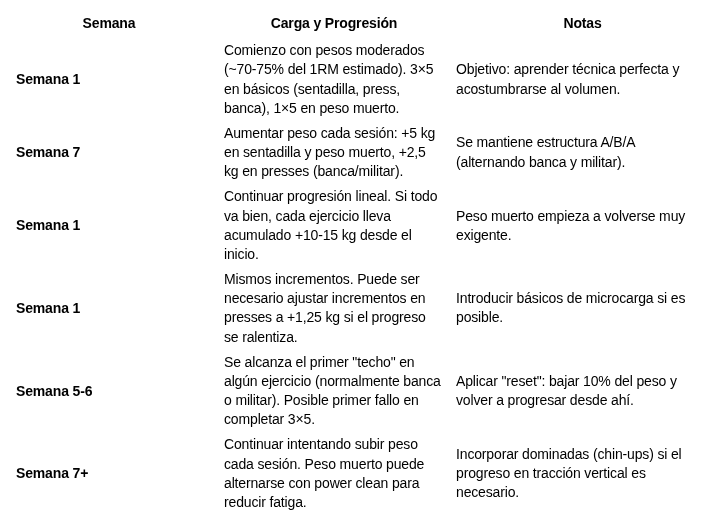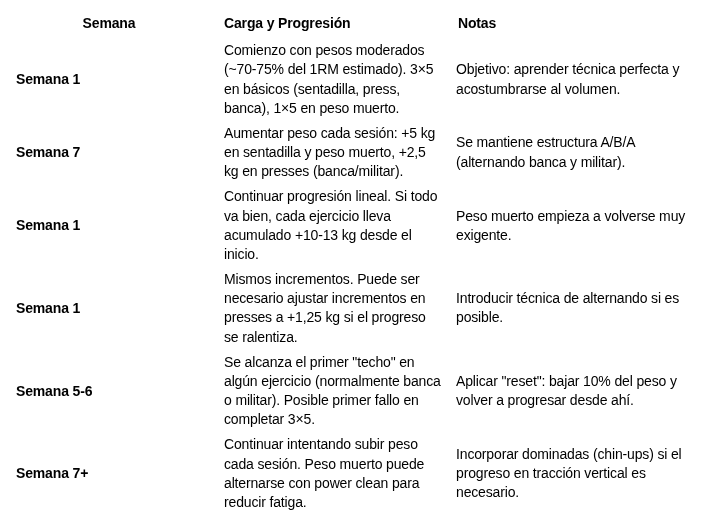--- a/index.html
+++ b/index.html
@@ -27,21 +27,21 @@
   th, td {
     font-size: 14px;
     line-height: 1.37;
     letter-spacing: -0.15px;
     vertical-align: middle;
     word-wrap: break-word;
   }
   thead th {
     font-weight: bold;
     padding: 8px 8px 5px 6px;
-    text-align: left;
+    text-align: center;
   }
   thead th.week-col {
     text-align: center;
     padding-left: 2px;
     padding-right: 2px;
   }
   td {
     padding: 3px 9px 3px 6px;
   }
   td.week-cell {
@@ -79,27 +79,27 @@
           <td class="carga-cell"><span class="run">Comienzo con pesos moderados (~70-75% del 1RM estimado). 3×5 en básicos (sentadilla, press, banca), 1×5 en peso muerto.</span></td>
           <td class="notes-cell">Objetivo: aprender técnica perfecta y acostumbrarse al volumen.</td>
         </tr>
         <tr>
           <td class="week-cell">Semana 7</td>
           <td class="carga-cell"><span class="run">Aumentar peso </span><span class="run-bold">cada sesión</span><span class="run">: +5 kg en sentadilla y peso muerto, +2,5 kg en presses (banca/militar).</span></td>
           <td class="notes-cell">Se mantiene estructura A/B/A (alternando banca y militar).</td>
         </tr>
         <tr>
           <td class="week-cell">Semana 1</td>
-          <td class="carga-cell"><span class="run">Continuar progresión lineal. Si todo va bien, cada ejercicio lleva acumulado +10-13 kg desde el inicio.</span></td>
+          <td class="carga-cell"><span class="run">Continuar progresión lineal. Si todo va bien, cada ejercicio lleva acumulado +10-15 kg desde el inicio.</span></td>
           <td class="notes-cell">Peso muerto empieza a volverse muy exigente.</td>
         </tr>
         <tr>
           <td class="week-cell">Semana 1</td>
           <td class="carga-cell"><span class="run">Mismos incrementos. Puede ser necesario </span><span class="run-bold">ajustar incrementos</span><span class="run"> en presses a +1,25 kg si el progreso se ralentiza.</span></td>
-          <td class="notes-cell">Introducir técnica de alternando si es posible.</td>
+          <td class="notes-cell">Introducir básicos de microcarga si es posible.</td>
         </tr>
         <tr>
           <td class="week-cell">Semana 5-6</td>
           <td class="carga-cell"><span class="run">Se alcanza el primer "techo" en algún ejercicio (normalmente banca o militar). Posible primer fallo en completar 3×5.</span></td>
           <td class="notes-cell">Aplicar "reset": bajar 10% del peso y volver a progresar desde ahí.</td>
         </tr>
         <tr>
           <td class="week-cell">Semana 7+</td>
           <td class="carga-cell"><span class="run">Continuar intentando subir peso cada sesión. Peso muerto puede alternarse con power clean para reducir fatiga.</span></td>
           <td class="notes-cell">Incorporar dominadas (chin-ups) si el progreso en tracción vertical es necesario.</td>

